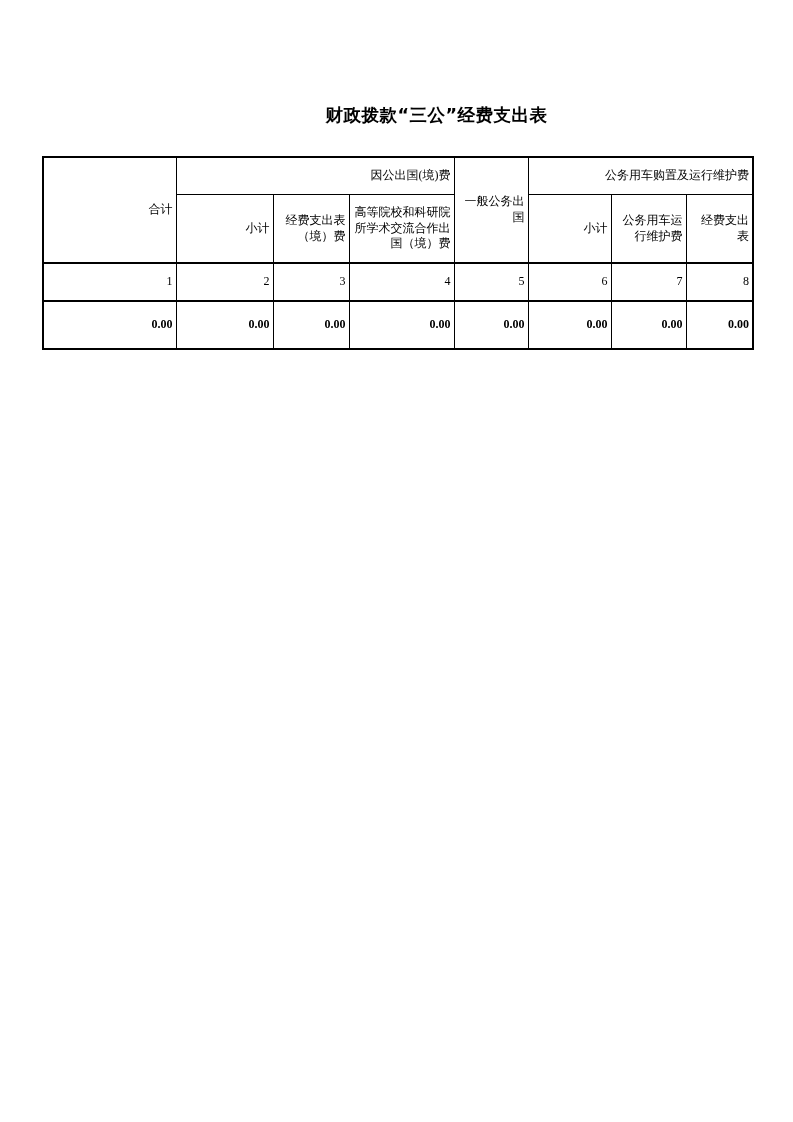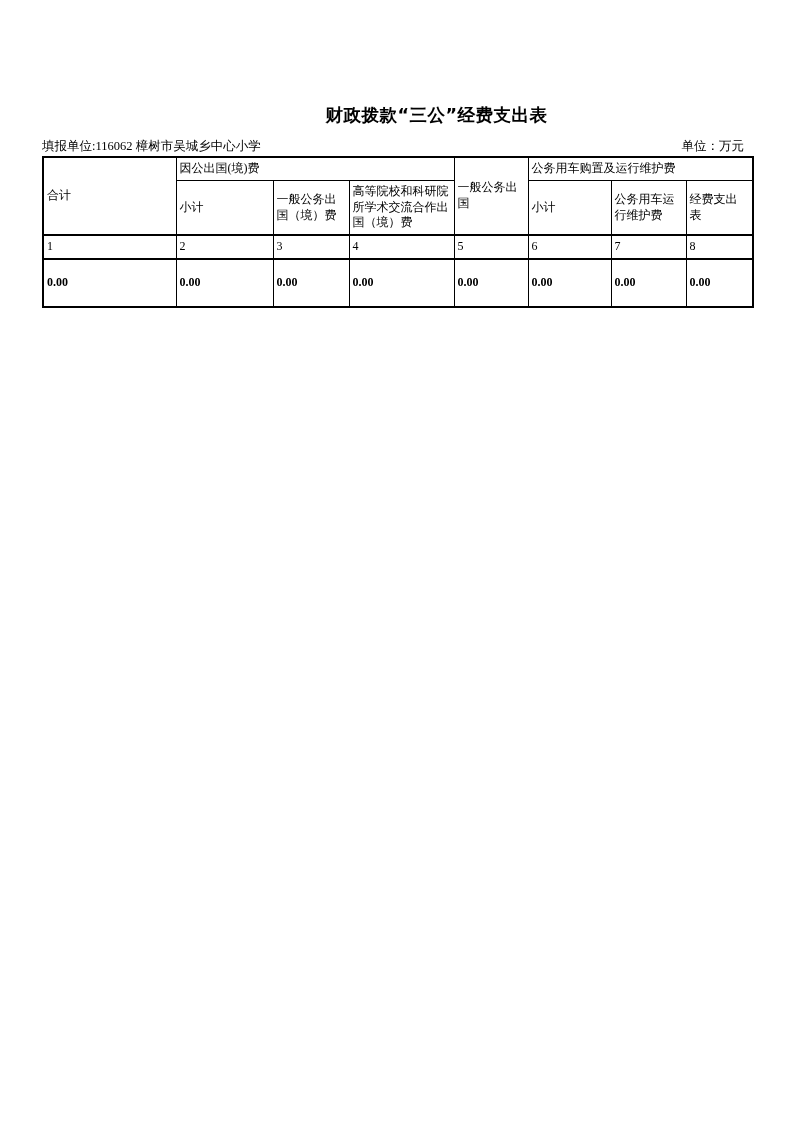--- a/index.html
+++ b/index.html
@@ -42,47 +42,43 @@
     position: absolute;
     top: 156px;
     left: 42px;
     width: 710px;
     border-collapse: collapse;
     table-layout: fixed;
     border: 2px solid #000000;
   }
   table.expense-table td {
     border: 1px solid #000000;
-    text-align: left;
+    text-align: right;
     vertical-align: middle;
     font-size: 12px;
     line-height: 1.32;
-    padding: 3px 3px;
+    padding: 10px 3px;
     overflow: hidden;
   }
   tr.row-group-header td { height: 18px; }
   tr.row-sub-header td   { height: 49px; }
   tr.row-col-numbers td  {
     height: 19px;
     border-top: 2px solid #000000;
     border-bottom: 2px solid #000000;
   }
   tr.row-values td { height: 48px; font-weight: bold; }
 </style>
 </head>
 <body>
 
 <div class="page">
 
   <div class="doc-title">财政拨款“三公”经费支出表</div>
 
-  <div class="meta-row">
-    <span>填报单位:116062 樟树市吴城乡中心小学</span>
-    <span class="unit">单位：万元</span>
-  </div>
 
   <table class="expense-table">
     <colgroup>
       <col style="width:133px">
       <col style="width:97px">
       <col style="width:76px">
       <col style="width:105px">
       <col style="width:74px">
       <col style="width:83px">
       <col style="width:75px">
@@ -90,21 +86,21 @@
     </colgroup>
     <tbody>
       <tr class="row-group-header">
         <td rowspan="2">合计</td>
         <td colspan="3">因公出国(境)费</td>
         <td rowspan="2">一般公务出国</td>
         <td colspan="3">公务用车购置及运行维护费</td>
       </tr>
       <tr class="row-sub-header">
         <td>小计</td>
-        <td>一般公务出国（境）费</td>
+        <td>经费支出表（境）费</td>
         <td>高等院校和科研院所学术交流合作出国（境）费</td>
         <td>小计</td>
         <td>公务用车运行维护费</td>
         <td>经费支出表</td>
       </tr>
       <tr class="row-col-numbers">
         <td>1</td>
         <td>2</td>
         <td>3</td>
         <td>4</td>

